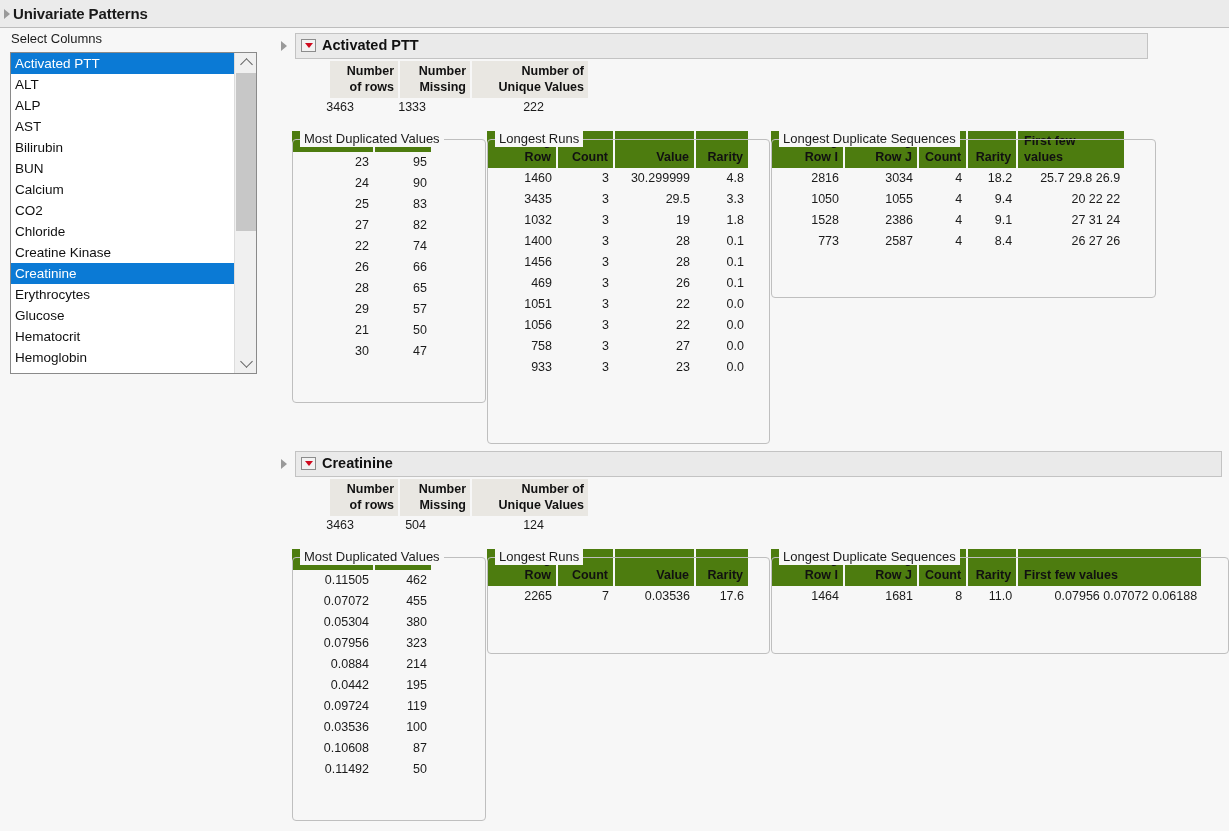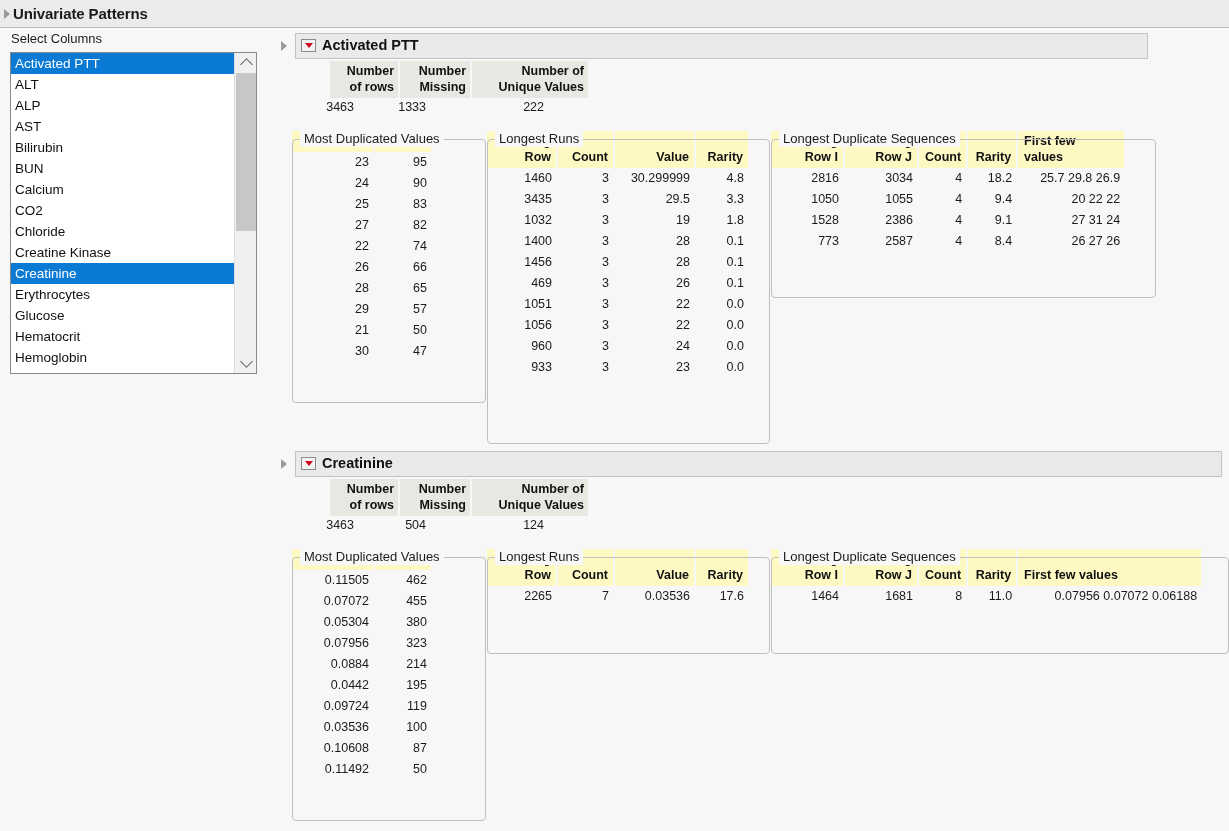--- a/index.html
+++ b/index.html
@@ -136,21 +136,21 @@
   .fset > .lgd {
     position: absolute; left: 8px; top: 0; height: 16px;
     background: #f7f7f7;
     padding: 0 4px;
     font-size: 13px; color: #1b1b1b;
     white-space: nowrap; z-index: 2;
   }
 
   table.dt { border-collapse: collapse; }
   table.dt th {
-    background: #fef9c3;
+    background: #4d7c0f;
     font-size: 12.5px; font-weight: bold; color: #111;
     text-align: right;
     padding: 2px 5px 3px 6px;
     line-height: 16px;
     vertical-align: bottom;
     border-right: 2px solid #f7f7f7;
     white-space: pre-line;
   }
   table.dt th.lft { text-align: left; }
   table.dt td {
@@ -341,23 +341,23 @@
               <td>22</td>
               <td>0.0</td>
             </tr>
           <tr>
               <td>1056</td>
               <td>3</td>
               <td>22</td>
               <td>0.0</td>
             </tr>
           <tr>
-              <td>960</td>
-              <td>3</td>
-              <td>24</td>
+              <td>758</td>
+              <td>3</td>
+              <td>27</td>
               <td>0.0</td>
             </tr>
           <tr>
               <td>933</td>
               <td>3</td>
               <td>23</td>
               <td>0.0</td>
             </tr>
         </tbody>
       </table>

